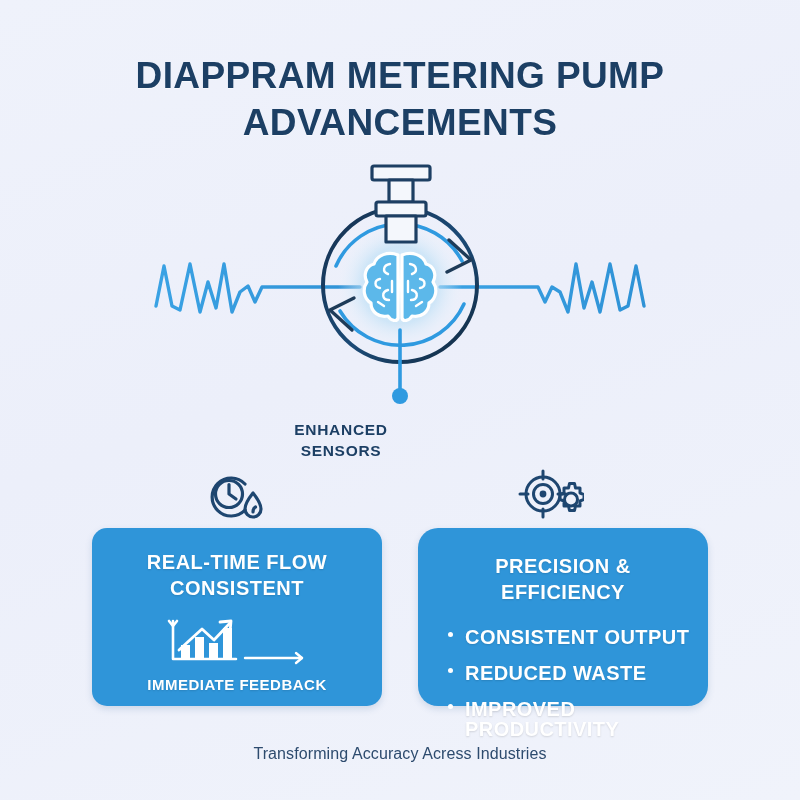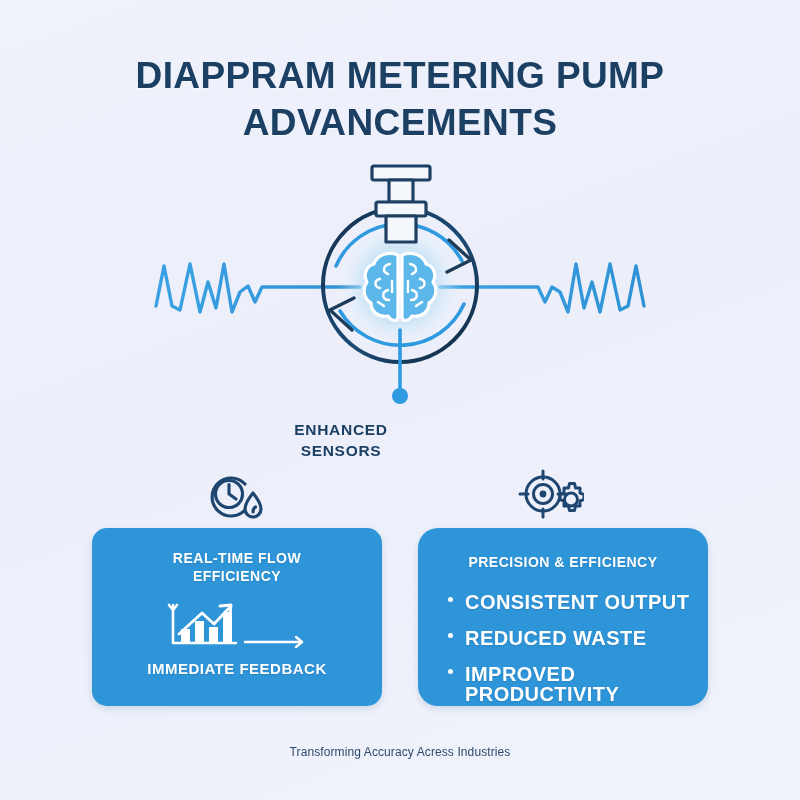--- a/index.html
+++ b/index.html
@@ -79,21 +79,21 @@
     border-radius: 15px;
     background: #2f95d9;
     box-shadow: 0 3px 7px rgba(40,90,140,0.17);
     color: #ffffff;
   }
   #card-left  { left: 92px;  top: 528px; width: 290px; height: 178px; }
   #card-right { left: 418px; top: 528px; width: 290px; height: 178px; border-radius: 20px; }
 
   .card-title {
     text-align: center;
-    font-size: 14px;
+    font-size: 20px;
     font-weight: bold;
     letter-spacing: 0.5px;
     line-height: 1.32;
     text-shadow: 0 1px 2px rgba(0,0,0,0.13);
   }
   #card-left .card-title  { padding: 21px 18px 0; }
   #card-right .card-title { padding: 25px 14px 0; }
 
   .chart-icon {
     display: flex;
@@ -136,21 +136,21 @@
     background: #ffffff;
   }
 
   
   .footer {
     position: absolute;
     top: 745px;
     left: 0;
     width: 800px;
     text-align: center;
-    font-size: 12px;
+    font-size: 16px;
     color: #2d4b6e;
     letter-spacing: 0.1px;
   }
 </style>
 </head>
 <body>
 
 <div id="canvas">
 
   <div class="title">
@@ -272,21 +272,21 @@
         <path d="M46 22 h4.5 l1-4.5 h5 l1 4.5 h4.5 v5 l4 1.5 v5 l-4 1.5 v5
                  h-4.5 l-1 4.5 h-5 l-1-4.5 H46 v-5 l-4-1.5 v-5 l4-1.5 Z"></path>
         <circle cx="53" cy="33.5" r="6.5"></circle>
       </g>
     </svg>
   </div>
 
   <div class="card" id="card-left">
     <div class="card-title">
       <div>REAL-TIME FLOW</div>
-      <div>EFFICIENCY</div>
+      <div>CONSISTENT</div>
     </div>
 
     <div class="chart-icon">
       <svg width="150" height="54" viewBox="0 0 150 54" xmlns="http://www.w3.org/2000/svg">
         <g stroke="#ffffff" fill="none" stroke-width="2.6" stroke-linecap="round" stroke-linejoin="round">
           <path d="M11 8 L11 46 L74 46"></path>
           <path d="M11 13 L7 8 M11 13 L15 8"></path>
         </g>
         <g fill="#ffffff">
           <rect x="19" y="32" width="9" height="14"></rect>

